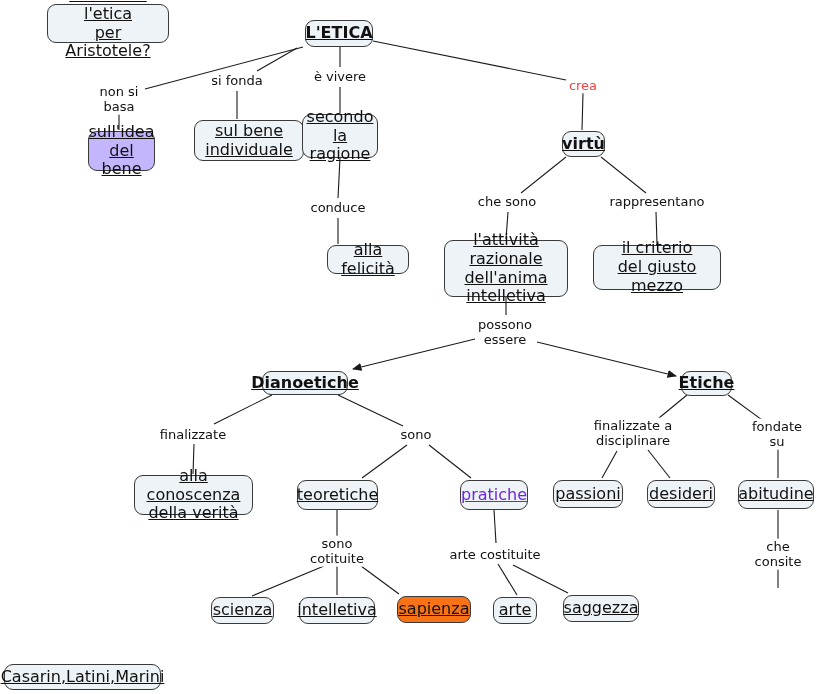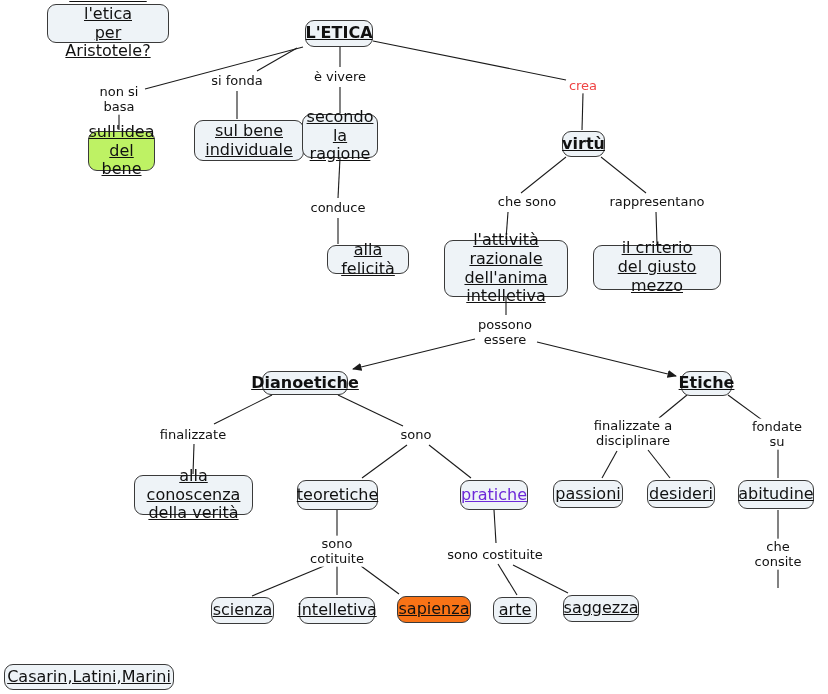--- a/index.html
+++ b/index.html
@@ -92,21 +92,21 @@
       <line x1="617" y1="451" x2="602" y2="478" stroke="#1a1a1a" stroke-width="1.1"></line>
       <line x1="648" y1="450" x2="670" y2="478" stroke="#1a1a1a" stroke-width="1.1"></line>
       <line x1="728" y1="395" x2="769" y2="425" stroke="#1a1a1a" stroke-width="1.1"></line>
       <line x1="778" y1="441" x2="778" y2="478" stroke="#1a1a1a" stroke-width="1.1"></line>
       <line x1="778" y1="510" x2="778" y2="543" stroke="#1a1a1a" stroke-width="1.1"></line>
       <line x1="778" y1="564" x2="778" y2="588" stroke="#1a1a1a" stroke-width="1.1"></line>
     </svg>
     <div class="cnode" style="left: 47px; top: 4px; width: 122px; height: 39px; background: rgb(238, 243, 247); border-color: rgb(58, 58, 58); color: rgb(17, 17, 17);">Che cos'è l'etica
 per Aristotele?</div>
     <div class="cnode bold" style="left: 305px; top: 20px; width: 68px; height: 27px; background: rgb(238, 243, 247); border-color: rgb(58, 58, 58); color: rgb(17, 17, 17);">L'ETICA</div>
-    <div class="cnode" style="left: 88px; top: 131px; width: 67px; height: 40px; background: #bef264; border-color: rgb(58, 58, 58); color: rgb(17, 17, 17);">sull'idea
+    <div class="cnode" style="left: 88px; top: 131px; width: 67px; height: 40px; background: #c4b5fd; border-color: rgb(58, 58, 58); color: rgb(17, 17, 17);">sull'idea
 del bene</div>
     <div class="cnode" style="left: 194px; top: 120px; width: 110px; height: 41px; background: rgb(238, 243, 247); border-color: rgb(58, 58, 58); color: rgb(17, 17, 17);">sul bene
 individuale</div>
     <div class="cnode" style="left: 302px; top: 114px; width: 76px; height: 44px; background: rgb(238, 243, 247); border-color: rgb(58, 58, 58); color: rgb(17, 17, 17);">secondo
 la ragione</div>
     <div class="cnode" style="left: 299px; top: 245px; width: 82px; height: 29px; background: rgb(238, 243, 247); border-color: rgb(58, 58, 58); color: rgb(17, 17, 17); margin-left: 28px;">alla felicità</div>
     <div class="cnode bold" style="left: 562px; top: 131px; width: 43px; height: 26px; background: rgb(238, 243, 247); border-color: rgb(58, 58, 58); color: rgb(17, 17, 17);">virtù</div>
     <div class="cnode" style="left: 444px; top: 240px; width: 124px; height: 57px; background: rgb(238, 243, 247); border-color: rgb(58, 58, 58); color: rgb(17, 17, 17);">l'attività razionale
 dell'anima
 intelletiva</div>
@@ -119,33 +119,33 @@
     <div class="cnode" style="left: 297px; top: 480px; width: 81px; height: 30px; background: rgb(238, 243, 247); border-color: rgb(58, 58, 58); color: rgb(17, 17, 17);">teoretiche</div>
     <div class="cnode" style="left: 460px; top: 480px; width: 68px; height: 30px; background: rgb(238, 243, 247); border-color: rgb(58, 58, 58); color: #6d28d9;">pratiche</div>
     <div class="cnode" style="left: 553px; top: 480px; width: 70px; height: 28px; background: rgb(238, 243, 247); border-color: rgb(58, 58, 58); color: rgb(17, 17, 17);">passioni</div>
     <div class="cnode" style="left: 647px; top: 480px; width: 68px; height: 28px; background: rgb(238, 243, 247); border-color: rgb(58, 58, 58); color: rgb(17, 17, 17);">desideri</div>
     <div class="cnode" style="left: 738px; top: 480px; width: 76px; height: 29px; background: rgb(238, 243, 247); border-color: rgb(58, 58, 58); color: rgb(17, 17, 17);">abitudine</div>
     <div class="cnode" style="left: 211px; top: 597px; width: 63px; height: 27px; background: rgb(238, 243, 247); border-color: rgb(58, 58, 58); color: rgb(17, 17, 17);">scienza</div>
     <div class="cnode" style="left: 299px; top: 597px; width: 76px; height: 27px; background: rgb(238, 243, 247); border-color: rgb(58, 58, 58); color: rgb(17, 17, 17);">intelletiva</div>
     <div class="cnode" style="left: 397px; top: 596px; width: 74px; height: 27px; background: #f97316; border-color: rgb(58, 58, 58); color: rgb(17, 17, 17);">sapienza</div>
     <div class="cnode" style="left: 493px; top: 597px; width: 44px; height: 27px; background: rgb(238, 243, 247); border-color: rgb(58, 58, 58); color: rgb(17, 17, 17);">arte</div>
     <div class="cnode" style="left: 563px; top: 595px; width: 76px; height: 27px; background: rgb(238, 243, 247); border-color: rgb(58, 58, 58); color: rgb(17, 17, 17);">saggezza</div>
-    <div class="cnode" style="left: 4px; top: 664px; width: 170px; height: 26px; background: rgb(238, 243, 247); border-color: rgb(58, 58, 58); color: rgb(17, 17, 17);">Casarin,Latini,Marini</div>
+    <div class="cnode" style="left: 4px; top: 664px; width: 157px; height: 26px; background: rgb(238, 243, 247); border-color: rgb(58, 58, 58); color: rgb(17, 17, 17);">Casarin,Latini,Marini</div>
     <div class="clabel" style="left: 119px; top: 99px; color: rgb(17, 17, 17);">non si
 basa</div>
     <div class="clabel" style="left: 237px; top: 81px; color: rgb(17, 17, 17);">si fonda</div>
     <div class="clabel" style="left: 340px; top: 77px; color: rgb(17, 17, 17);">è vivere</div>
     <div class="clabel" style="left: 583px; top: 86px; color: #ef4444;">crea</div>
     <div class="clabel" style="left: 338px; top: 208px; color: rgb(17, 17, 17);">conduce</div>
-    <div class="clabel" style="left: 507px; top: 202px; color: rgb(17, 17, 17); margin-left: 20px;">che sono</div>
+    <div class="clabel" style="left: 507px; top: 202px; color: rgb(17, 17, 17);">che sono</div>
     <div class="clabel" style="left: 657px; top: 202px; color: rgb(17, 17, 17);">rappresentano</div>
     <div class="clabel" style="left: 505px; top: 332px; color: rgb(17, 17, 17);">possono
 essere</div>
     <div class="clabel" style="left: 193px; top: 435px; color: rgb(17, 17, 17);">finalizzate</div>
     <div class="clabel" style="left: 416px; top: 435px; color: rgb(17, 17, 17);">sono</div>
     <div class="clabel" style="left: 337px; top: 551px; color: rgb(17, 17, 17);">sono
 cotituite</div>
-    <div class="clabel" style="left: 495px; top: 555px; color: rgb(17, 17, 17);">sono costituite</div>
+    <div class="clabel" style="left: 495px; top: 555px; color: rgb(17, 17, 17);">arte costituite</div>
     <div class="clabel" style="left: 633px; top: 433px; color: rgb(17, 17, 17);">finalizzate a
 disciplinare</div>
     <div class="clabel" style="left: 777px; top: 434px; color: rgb(17, 17, 17);">fondate su</div>
     <div class="clabel" style="left: 778px; top: 554px; color: rgb(17, 17, 17);">che consite</div>
   </div>
 
 </body></html>

